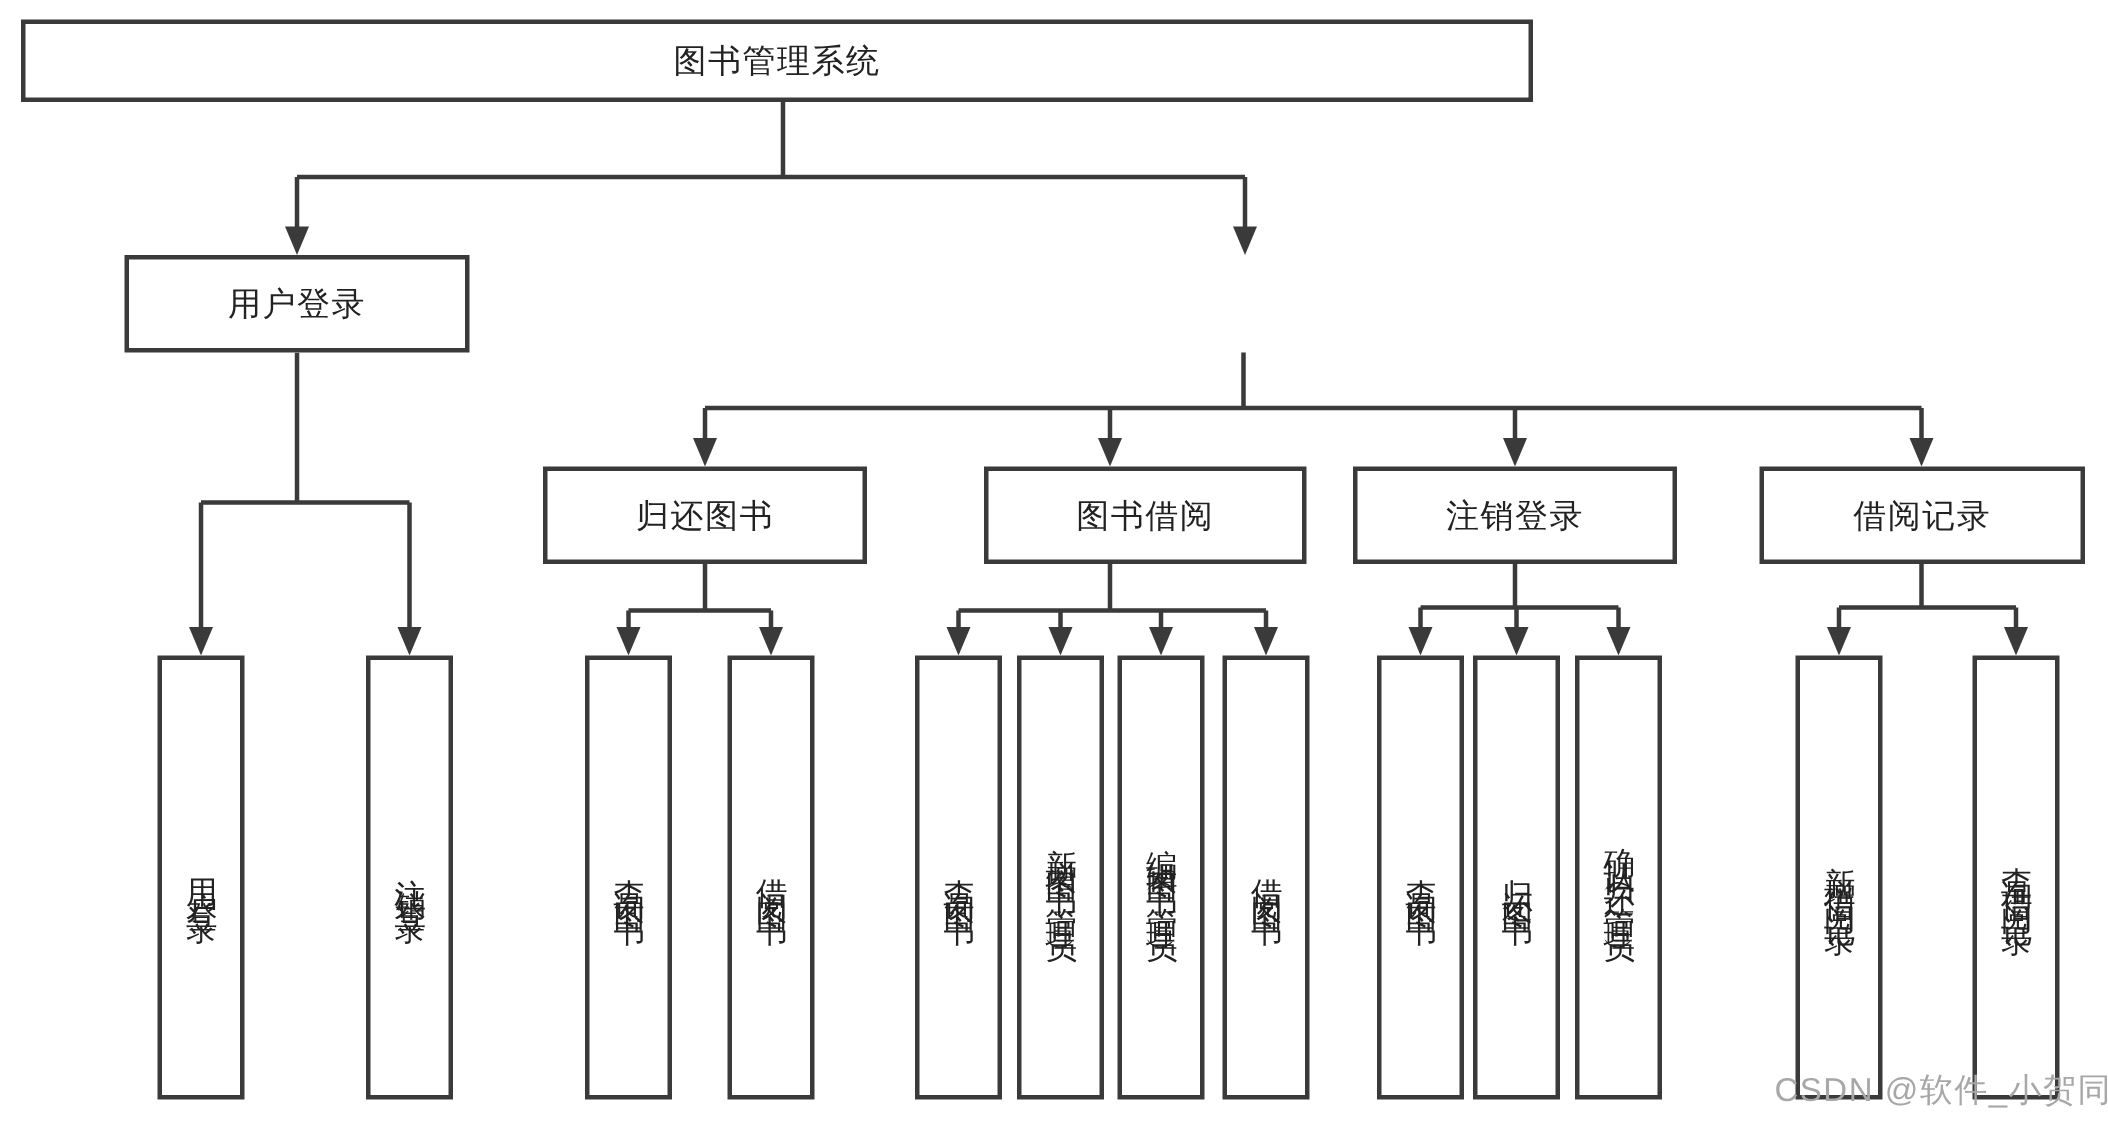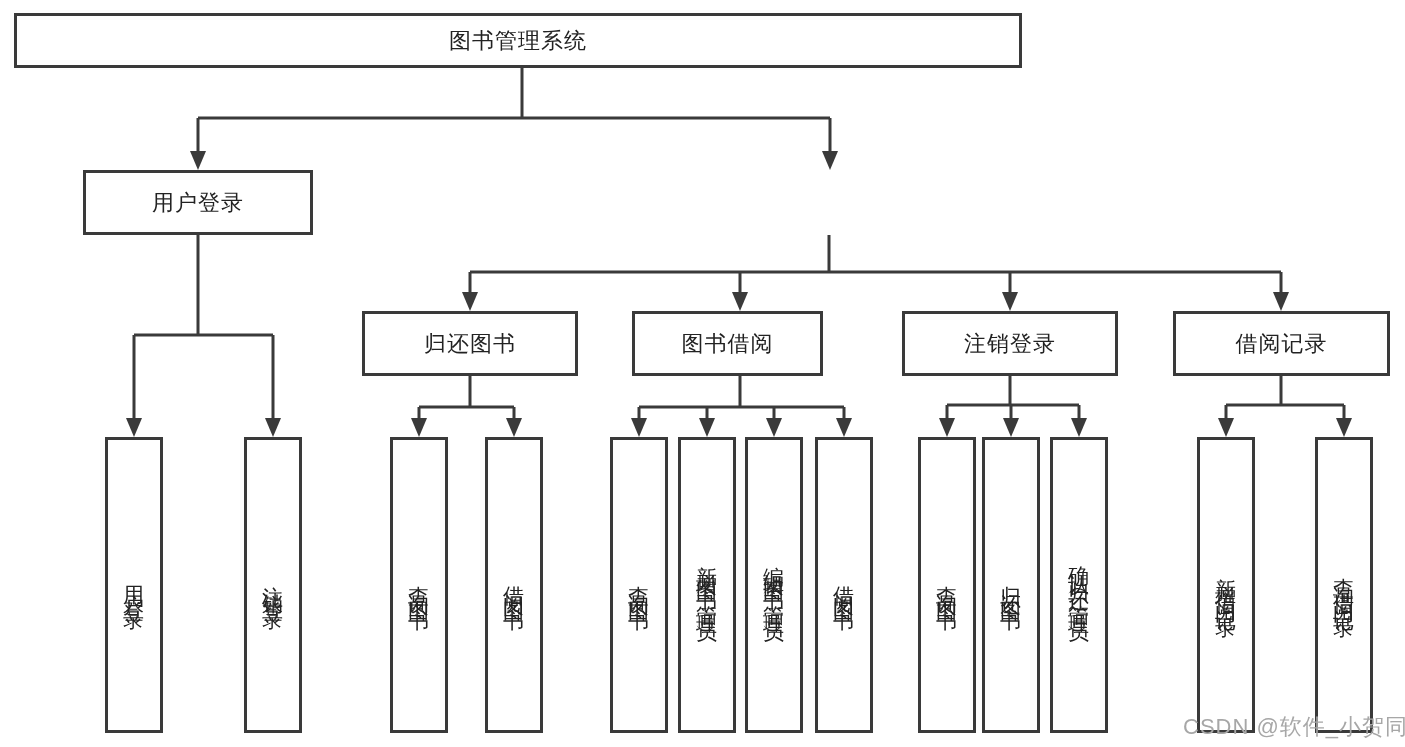--- a/index.html
+++ b/index.html
@@ -103,21 +103,21 @@
     <span>图书管理系统</span>
   </div>
 
   <div class="node node-h" style="left:83px; top:170px; width:230px; height:65px">
     <span>用户登录</span>
   </div>
 
   <div class="node node-h" style="left:362px; top:311px; width:216px; height:65px">
     <span>归还图书</span>
   </div>
-  <div class="node node-h" style="left:632px; top:311px; width:191px; height:65px">
+  <div class="node node-h" style="left:656px; top:311px; width:215px; height:65px">
     <span>图书借阅</span>
   </div>
   <div class="node node-h" style="left:902px; top:311px; width:216px; height:65px">
     <span>注销登录</span>
   </div>
   <div class="node node-h" style="left:1173px; top:311px; width:217px; height:65px">
     <span>借阅记录</span>
   </div>
 
   <div class="node node-v" style="left:105px; top:437px; width:58px; height:296px">

